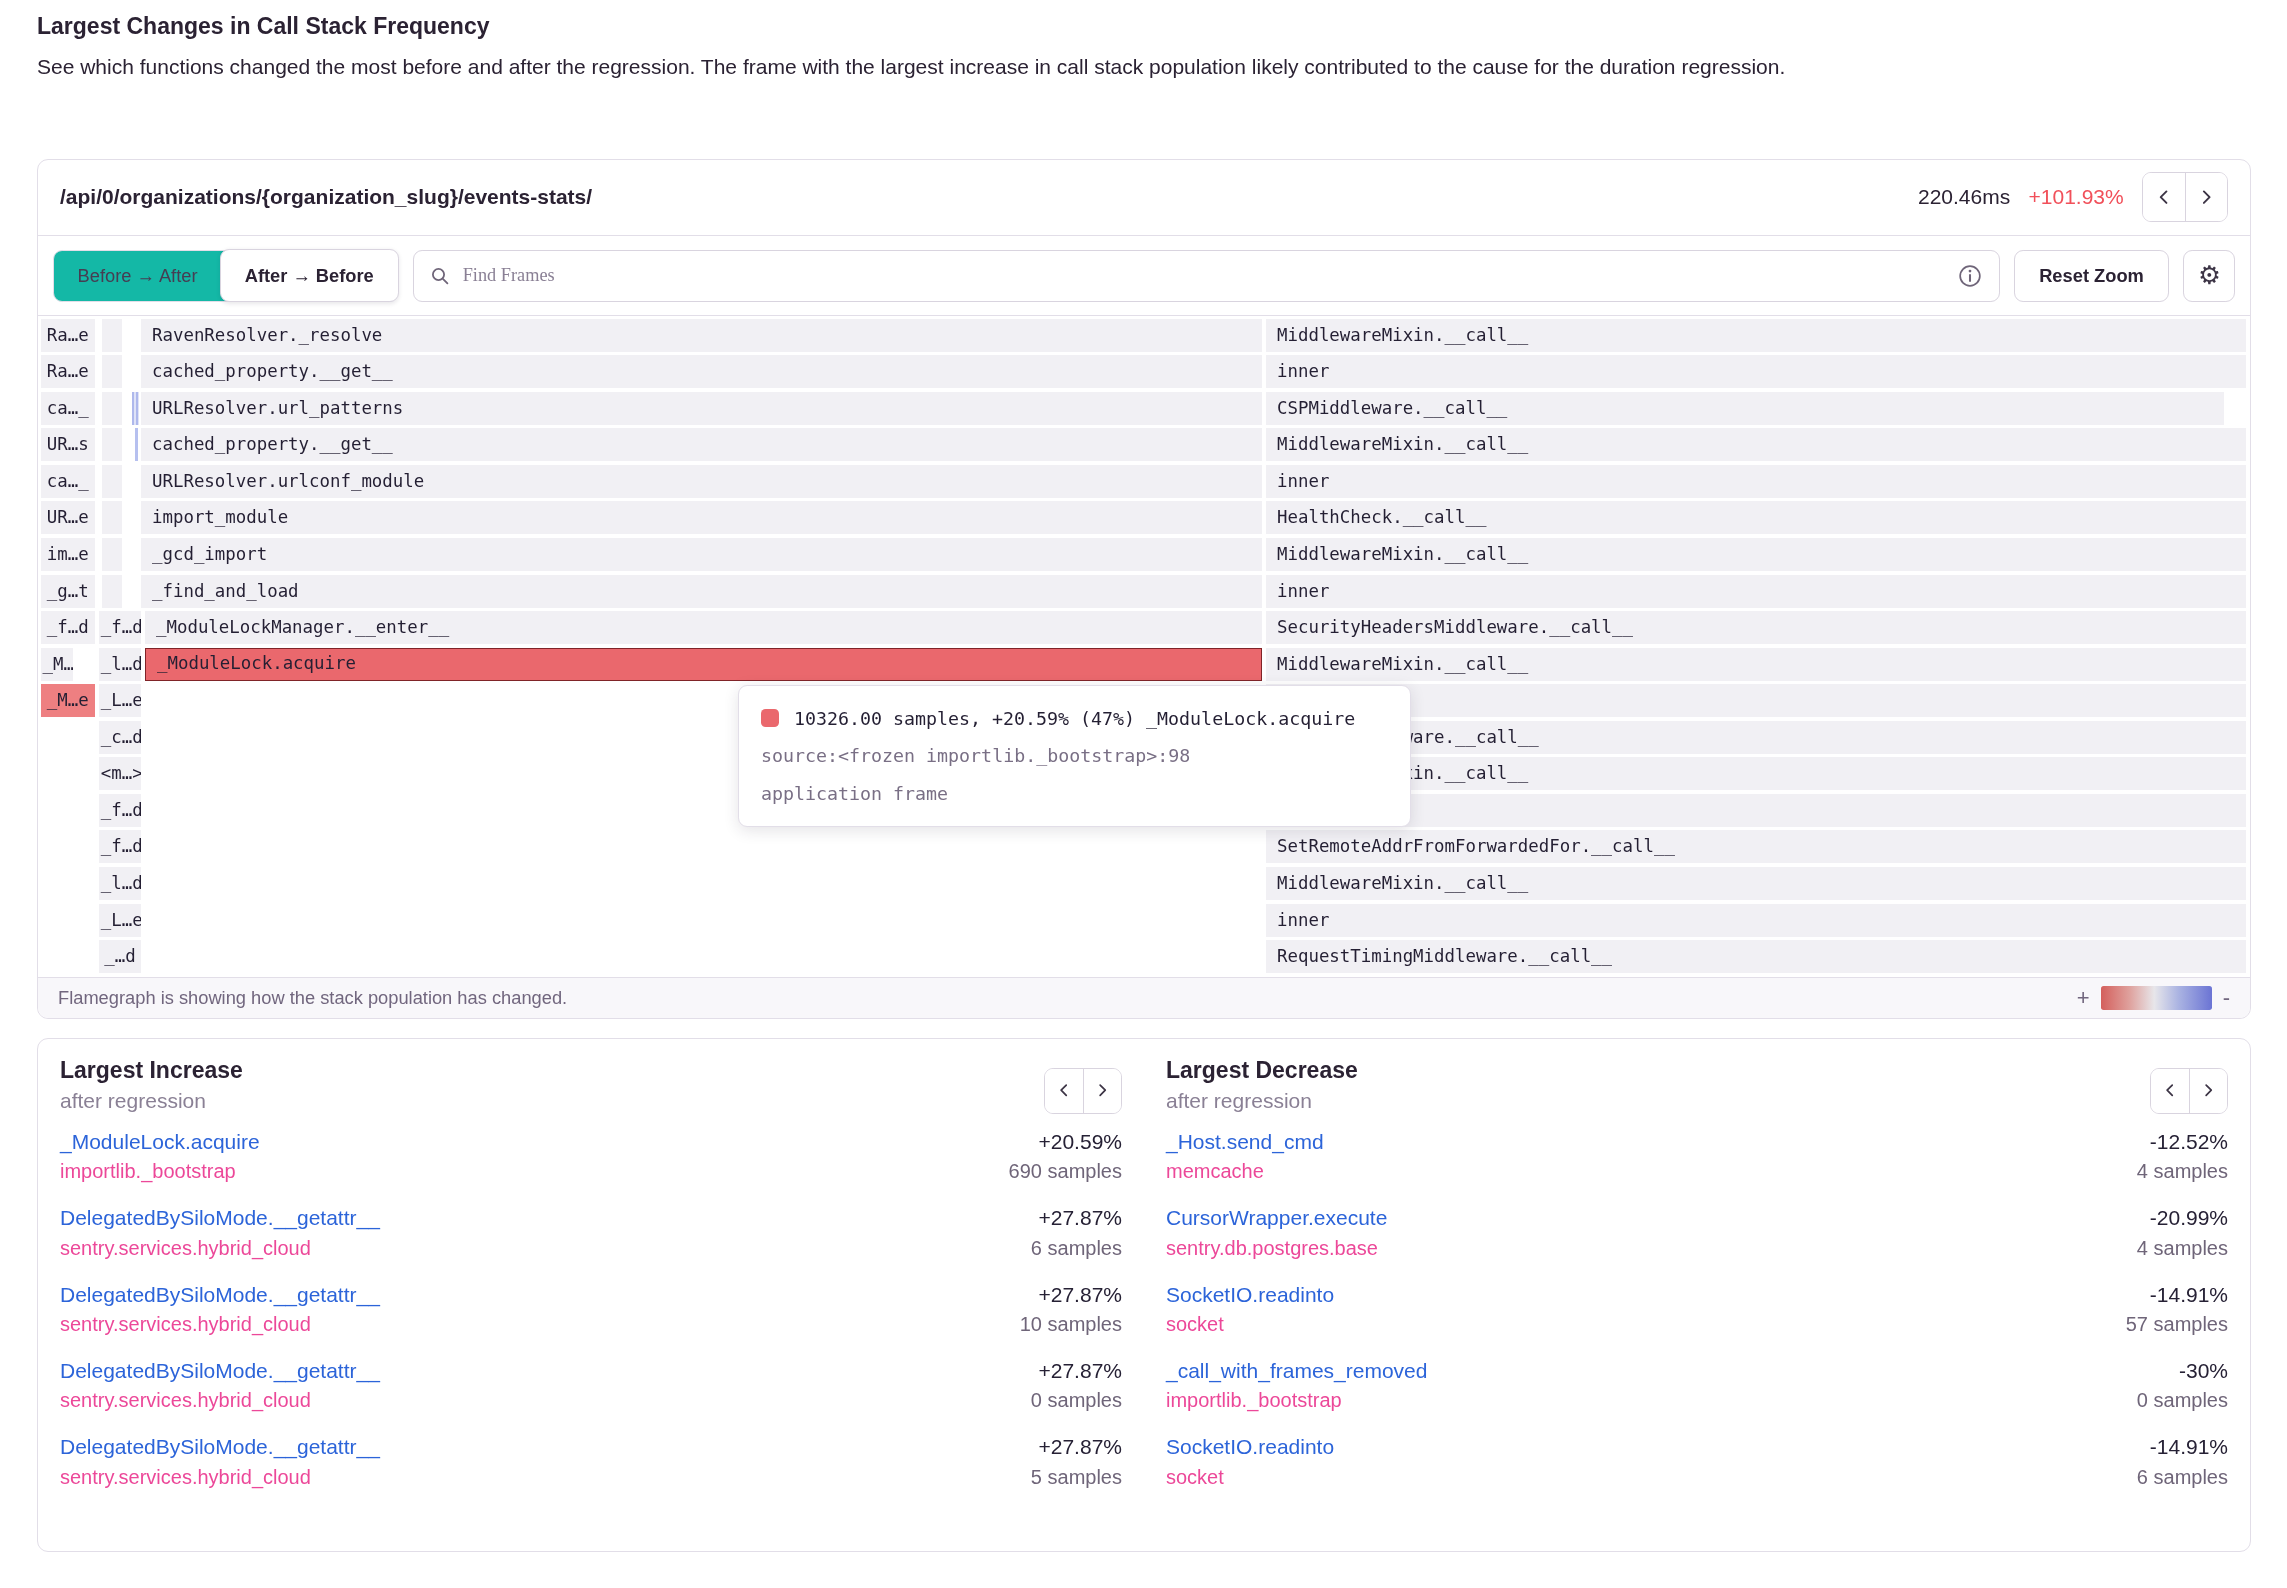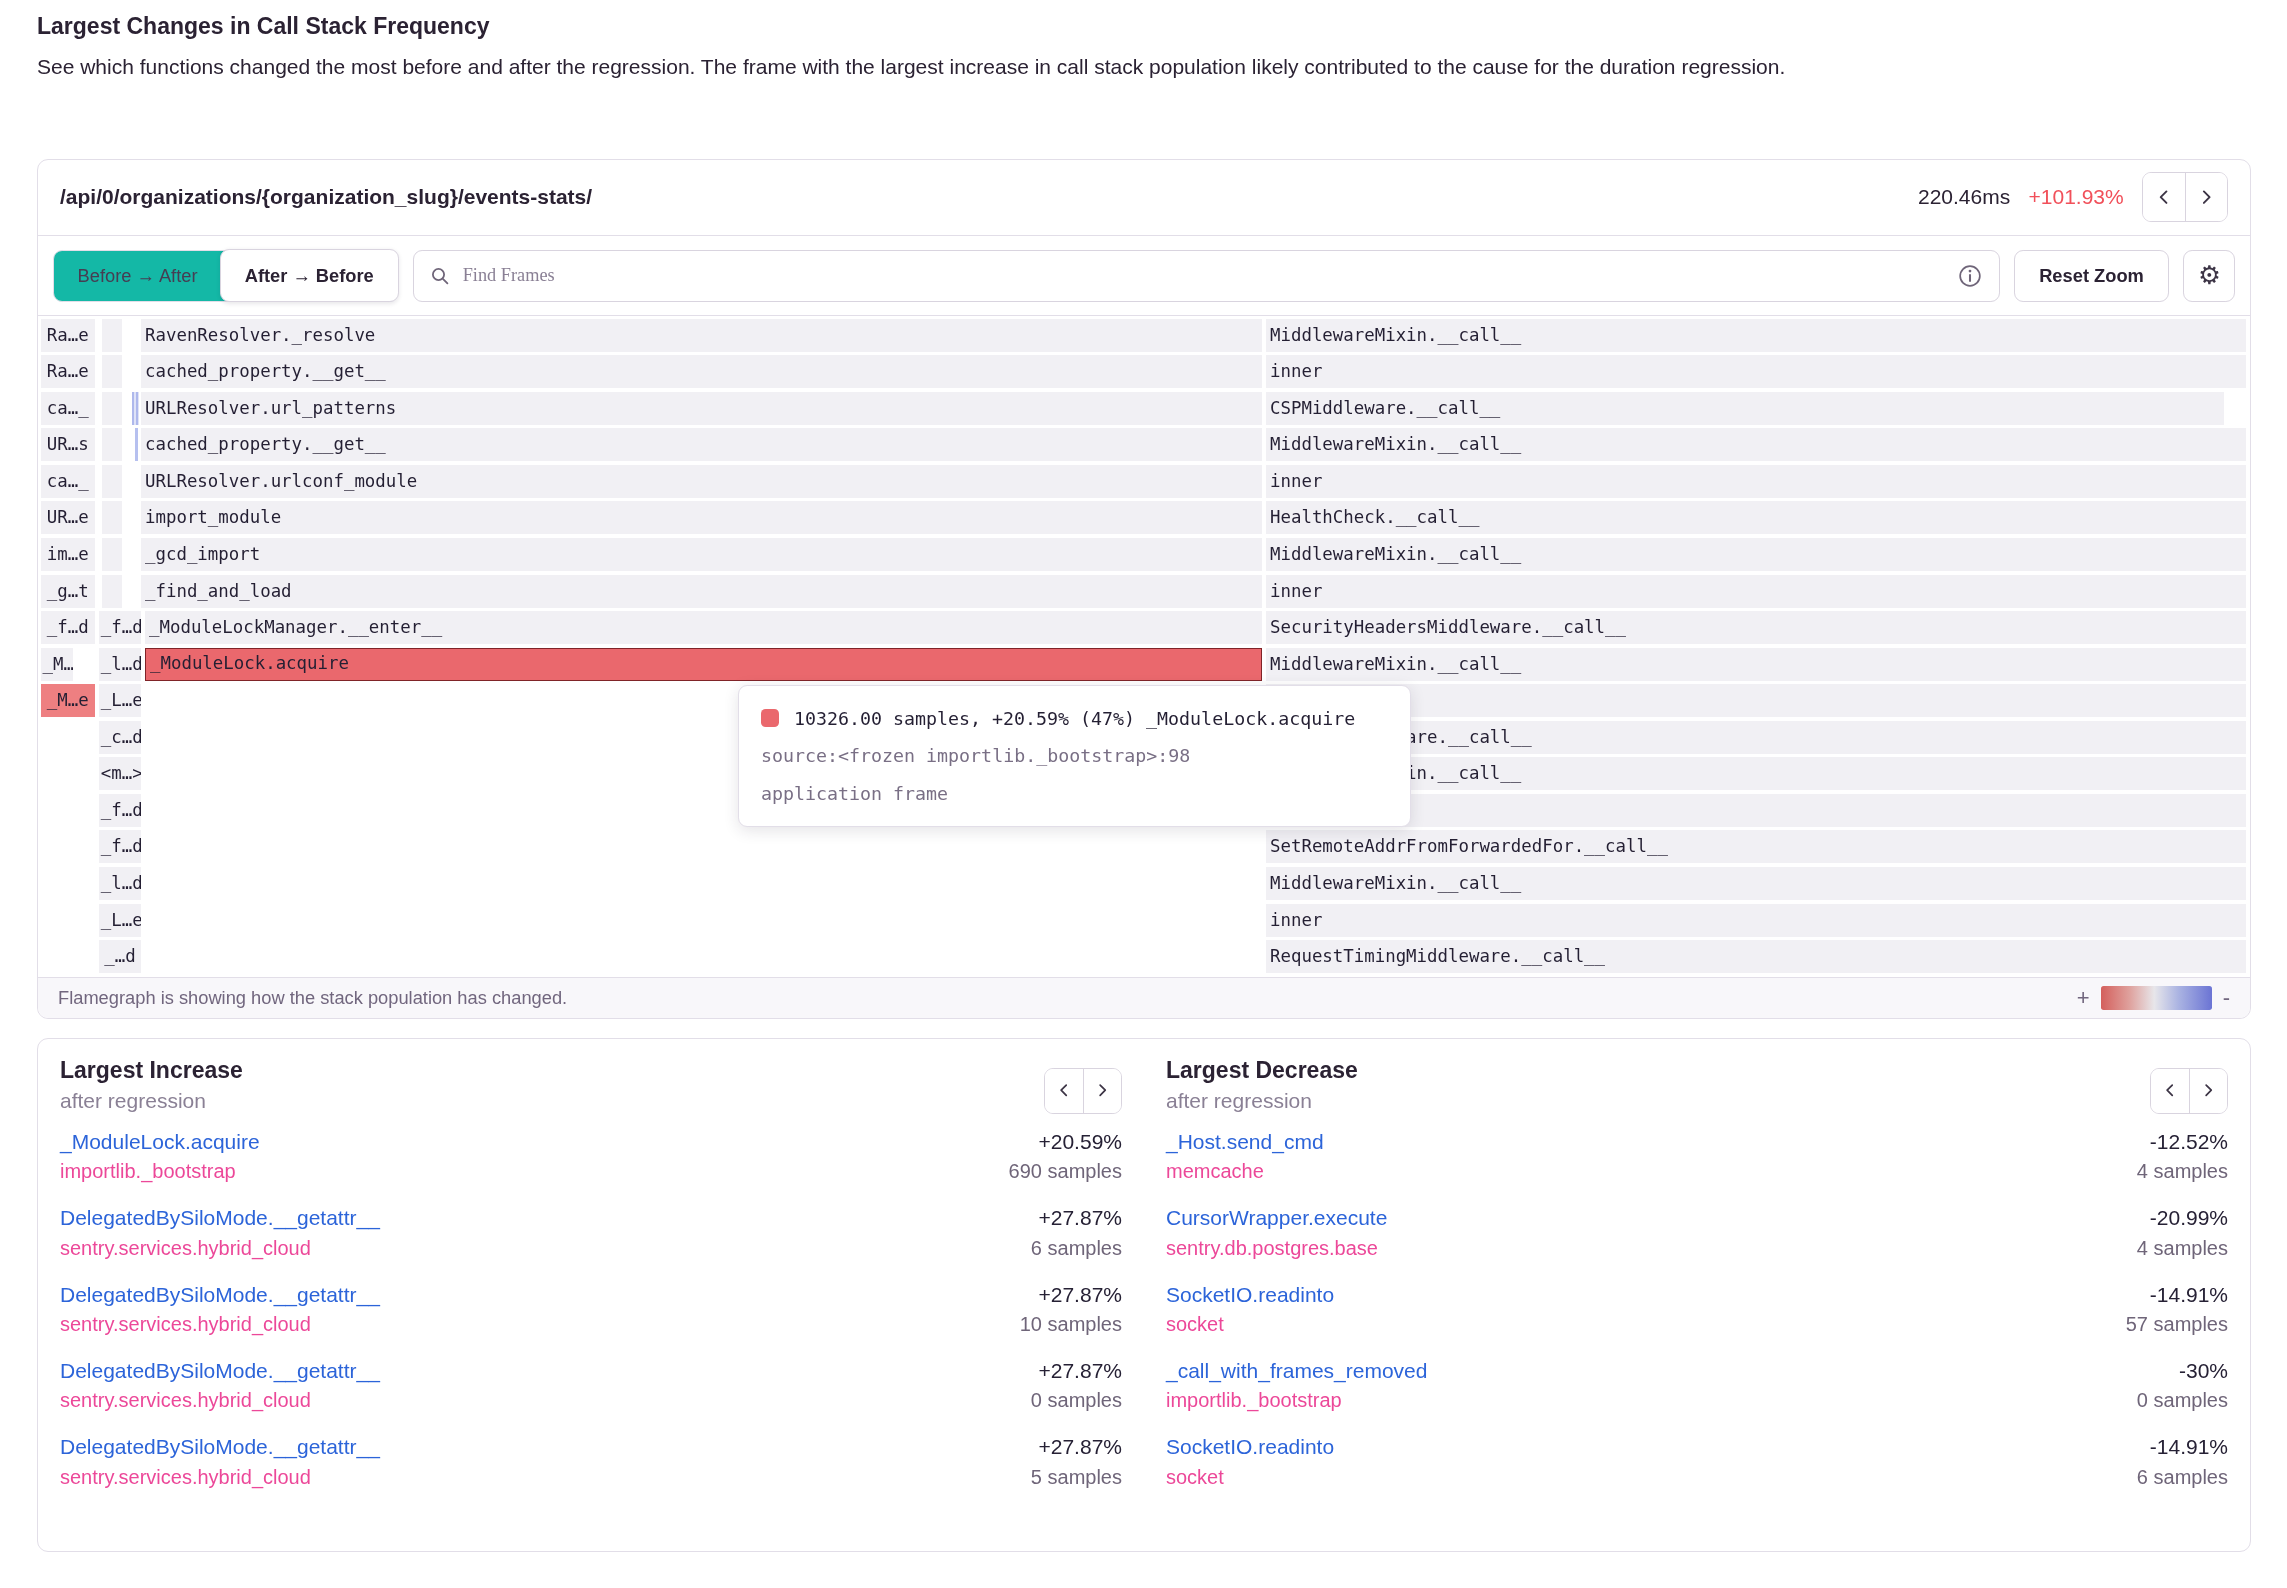--- a/index.html
+++ b/index.html
@@ -47,21 +47,21 @@
   .search{flex:1;display:flex;align-items:center;gap:12.8px;height:52px;border:1.4px solid var(--border2);border-radius:9.1px;padding:0 16.4px;background:#fff;}
   .search input{flex:1;border:none;outline:none;font-size:18.3px;color:var(--text);font-family:Liberation Serif, serif;background:transparent;}
   .search input::placeholder{color:var(--muted2);}
   .btn{height:52px;border:1.4px solid var(--border2);border-radius:9.1px;background:#fff;font-size:18.3px;font-weight:700;color:var(--text);padding:0 24px;cursor:pointer;font-family:"Liberation Sans",sans-serif;}
   .icon-btn{width:52px;padding:0;font-weight:400;font-size:25.6px;line-height:1;color:#3d3546;font-family:"DejaVu Sans",sans-serif;display:flex;align-items:center;justify-content:center;}
 
   
   .flame{position:relative;height:661px;background:#fff;overflow:hidden;}
   .f{position:absolute;height:33px;background:var(--frame);color:#241f33;
      font-family:"DejaVu Sans Mono",monospace;font-size:17.4px;line-height:33px;
-     white-space:nowrap;overflow:hidden;padding:0 4px;cursor:pointer;}
+     white-space:nowrap;overflow:hidden;padding:0 11px;cursor:pointer;}
   .f.c{text-align:center;padding:0 1.8px;}
   .f.sel{background:var(--frame-sel);border:1.8px solid var(--frame-sel-border);line-height:28px;}
   .f.redlight{background:var(--frame-red-light);}
   .f.sliverA{background:repeating-linear-gradient(90deg,#aeb8ec 0 1.8px,#dfe3f7 1.8px 3.7px);padding:0;}
   .f.sliverB{background:#b6c0ef;padding:0;}
 
   .tooltip{position:absolute;left:700px;top:369px;width:673px;z-index:5;
     background:#fff;border:1.4px solid var(--border);border-radius:9.1px;
     box-shadow:0 3.7px 14.6px rgba(40,30,60,.12);padding:12.8px 22px;
     font-family:"DejaVu Sans Mono",monospace;font-size:18.3px;}

